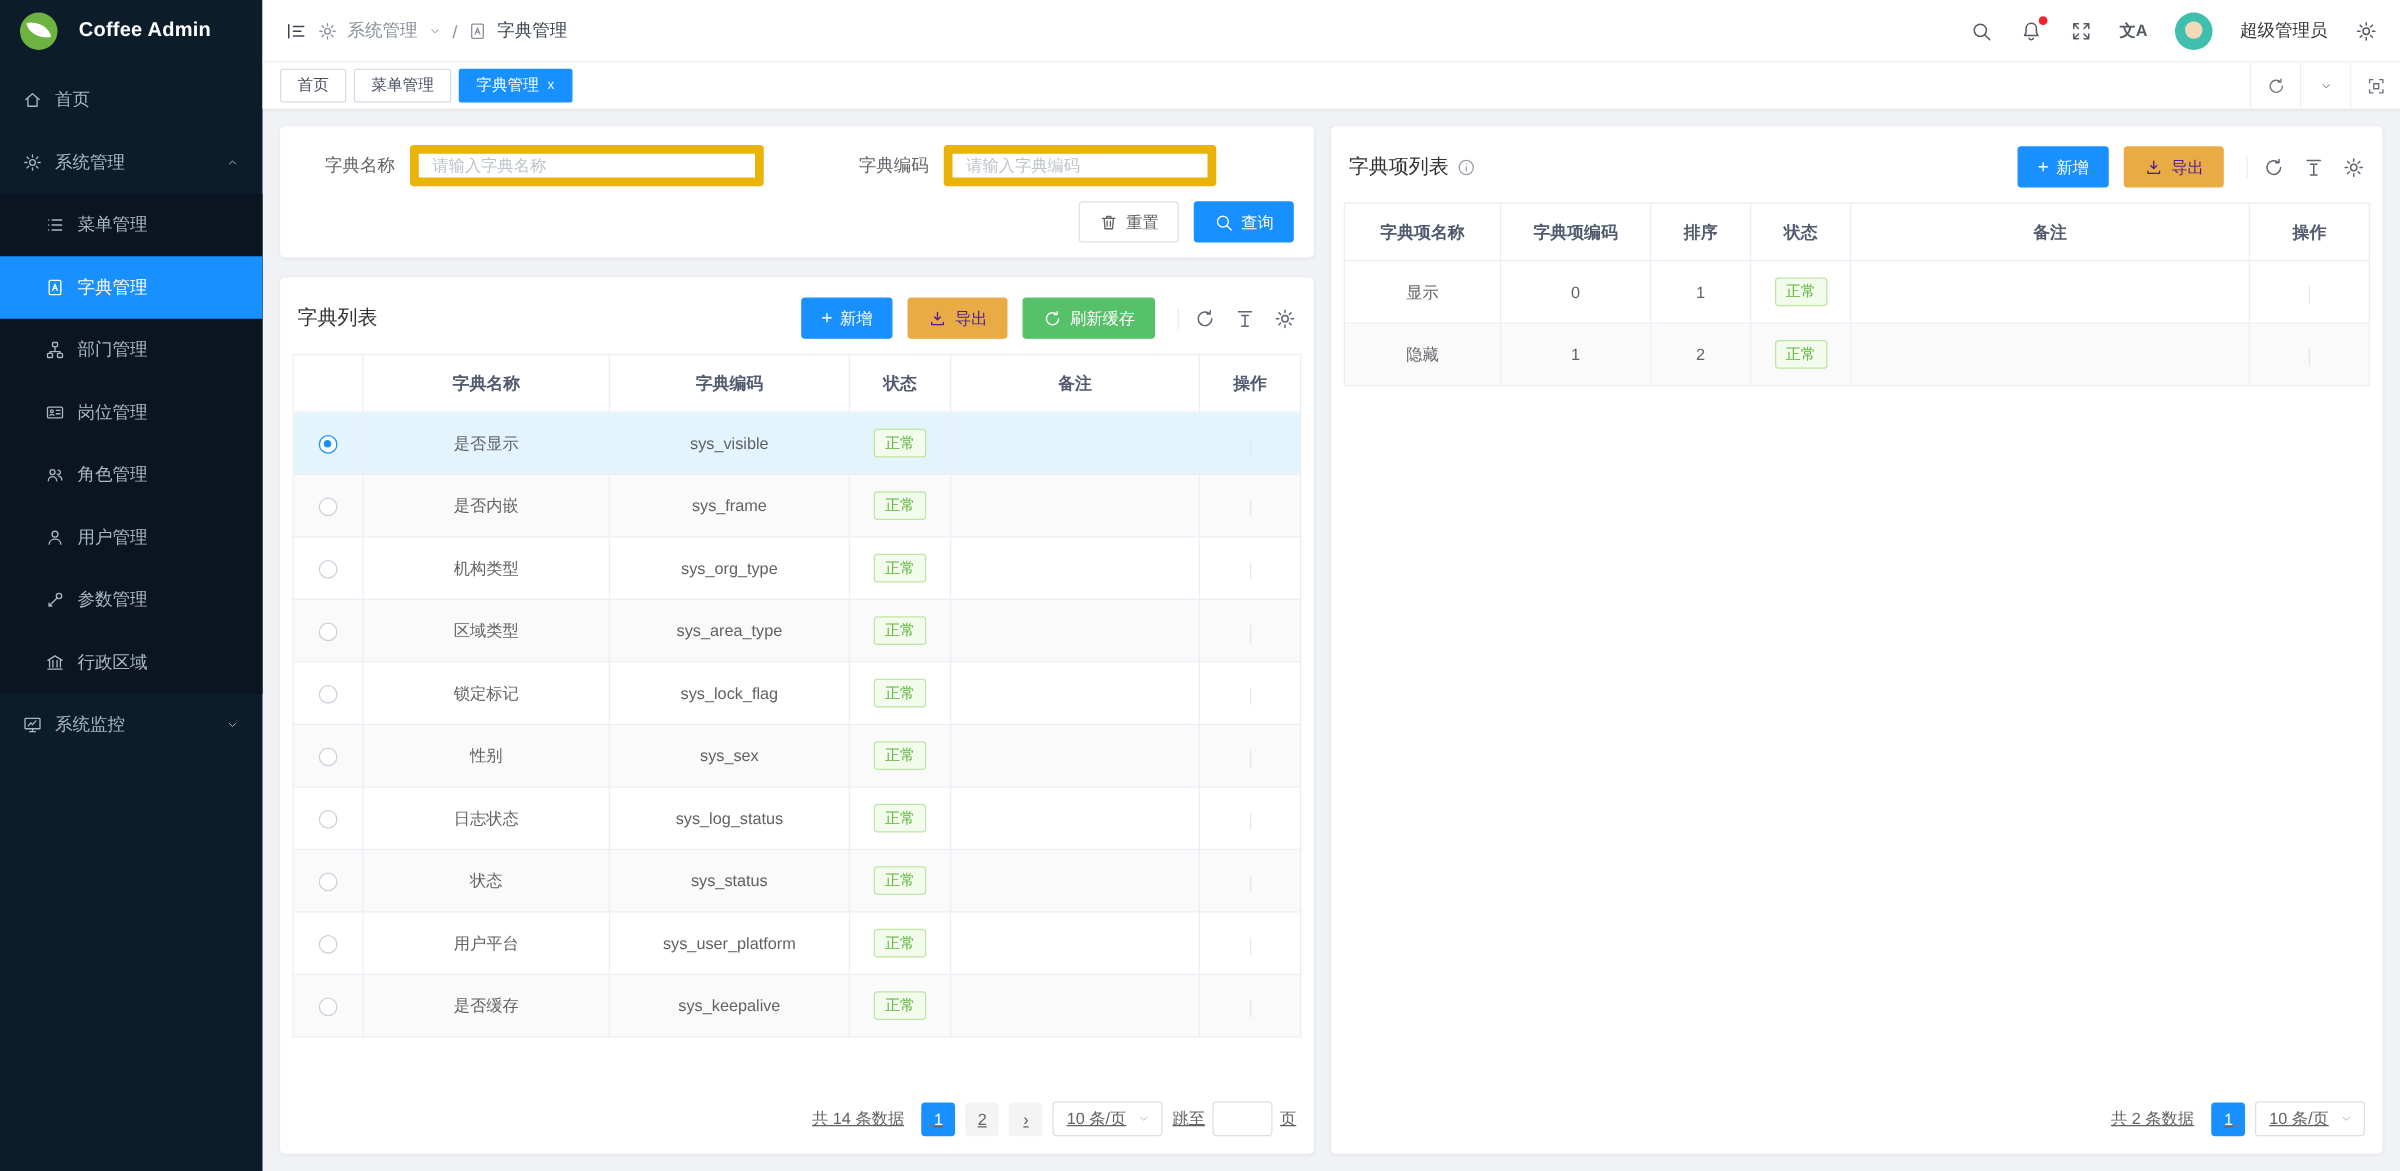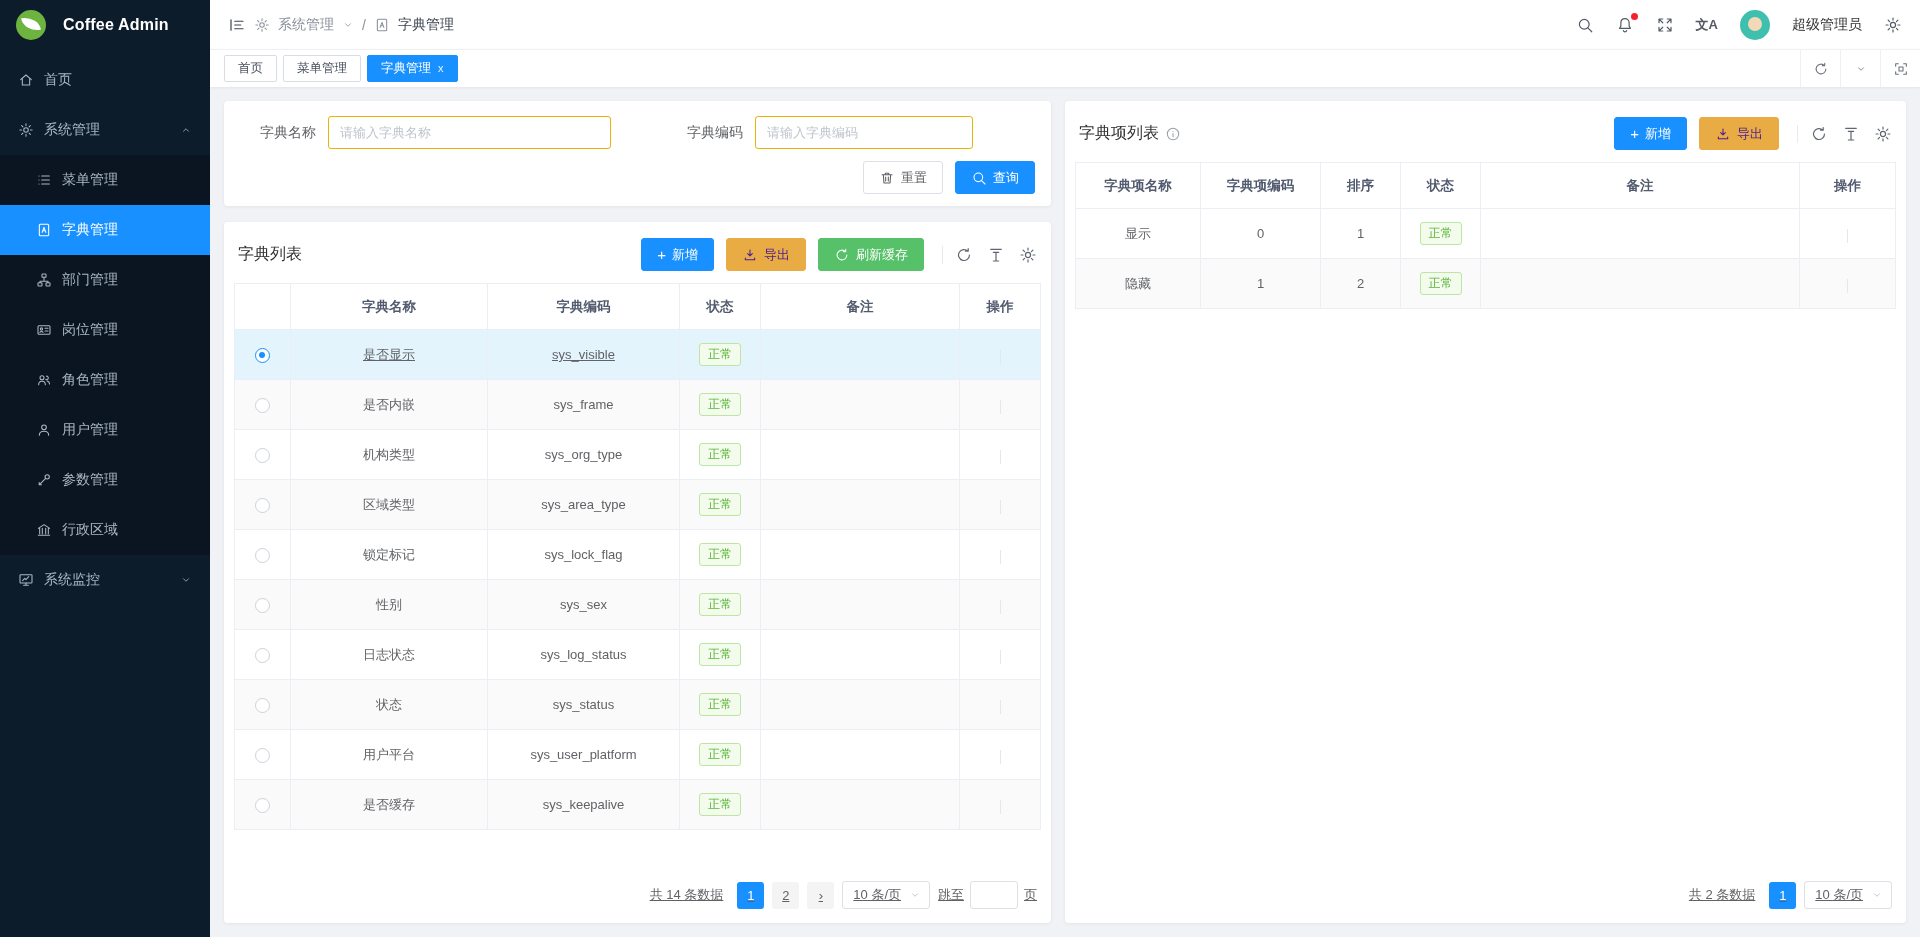--- a/index.html
+++ b/index.html
@@ -48,21 +48,21 @@
   .content { flex:1; display:flex; gap:14px; padding:14px; min-height:0; }
   .card { background:#fff; border-radius:4px; box-shadow:0 1px 4px rgba(0,21,41,.06); }
   .left-col { width:827px; flex:none; display:flex; flex-direction:column; min-height:0; }
   .right-card { flex:1; display:flex; flex-direction:column; min-width:0; padding:10px 10px 8px; }
 
   
   .search-card { padding:15px 16px 12px; }
   .form-row { display:flex; align-items:center; }
   .fitem { display:flex; align-items:center; }
   .flabel { width:76px; text-align:right; margin-right:12px; font-size:14px; color:#606266; }
-  .finput { height:33px; border:1px solid #eab308; border-radius:3px; padding:0 11px; font-size:13px; color:#737373; outline:none; }
+  .finput { height:33px; border:7px solid #eab308; border-radius:3px; padding:0 11px; font-size:13px; color:#737373; outline:none; }
   .finput::placeholder { color:#bfc4cd; }
   .btn-row { display:flex; justify-content:flex-end; gap:12px; margin-top:12px; }
   .btn { height:33px; border-radius:3px; border:1px solid #dcdfe6; background:#fff; color:#606266; font-size:13px; display:inline-flex; align-items:center; gap:6px; padding:0 15px; cursor:pointer; }
   .btn .plus { font-size:15px; line-height:1; }
   .btn.primary { background:var(--primary); border-color:var(--primary); color:#fff; }
   .btn.warning { background:var(--warning); border-color:var(--warning); color:#4c1d95;align-items:center; }
   .btn.success { background:var(--success); border-color:var(--success); color:#fff; }
 
   
   .list-card { margin-top:16px; flex:1; display:flex; flex-direction:column; padding:10px 10px 8px; min-height:0; }
@@ -70,21 +70,21 @@
   .card-title { font-size:16px; color:#303133; font-weight:500; display:flex; align-items:center; gap:6px; }
   .card-title .info { color:#9aa0a8; }
   .head-actions { margin-left:auto; display:flex; align-items:center; gap:12px; }
   .tool-icons { display:flex; align-items:center; gap:14px; color:#5f6670; margin-left:6px; padding-left:12px; border-left:1px solid #e8eaee; }
   .tool-icons .ic { cursor:pointer; }
 
   table { width:100%; border-collapse:collapse; font-size:13px; color:#606266; table-layout:fixed; }
   th,td { border:1px solid #ebeef5; text-align:center; height:50px; padding:0 6px; overflow:hidden; }
   thead th { height:46px; color:#515a6e; font-weight:bold; background:#fff; font-size:13.5px; }
   tbody tr:nth-child(even) { background:#fafafa; }
-  tbody tr.selected { background:#e3f4fd;text-decoration:underline; }
+  tbody tr.selected { background:#e3f4fd; }
   #dict-table th:nth-child(1){width:56px;} #dict-table th:nth-child(2){width:197px;}
   #dict-table th:nth-child(3){width:192px;} #dict-table th:nth-child(4){width:81px;}
   #dict-table th:nth-child(6){width:81px;}
   #item-table th:nth-child(1){width:125px;} #item-table th:nth-child(2){width:120px;}
   #item-table th:nth-child(3){width:80px;} #item-table th:nth-child(4){width:80px;}
   #item-table th:nth-child(6){width:96px;}
 
   .radio { display:inline-block; width:15px; height:15px; border:1px solid #cdd2da; border-radius:50%; background:#fff; vertical-align:middle; cursor:pointer; position:relative; }
   .radio.checked { border-color:var(--primary); border-width:1.5px; }
   .radio.checked:after { content:""; position:absolute; left:3px; top:3px; width:6px; height:6px; border-radius:50%; background:var(--primary); }

